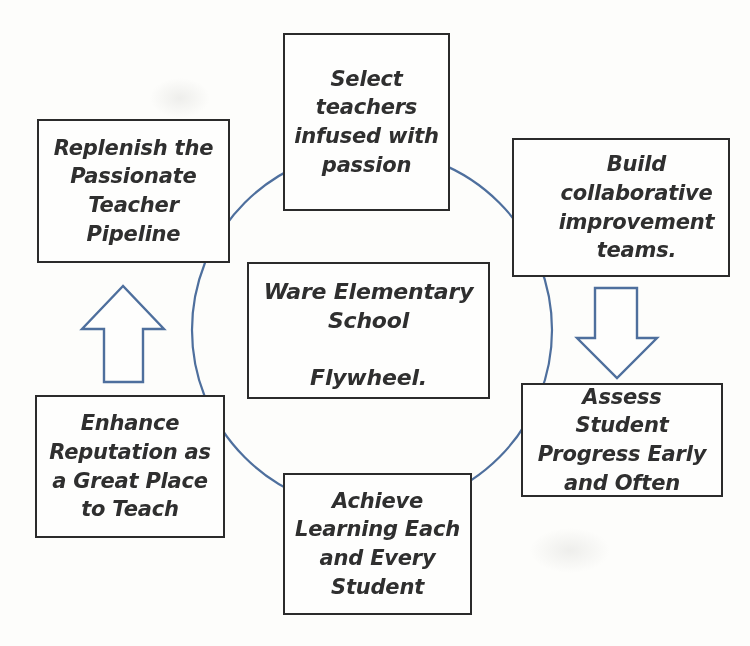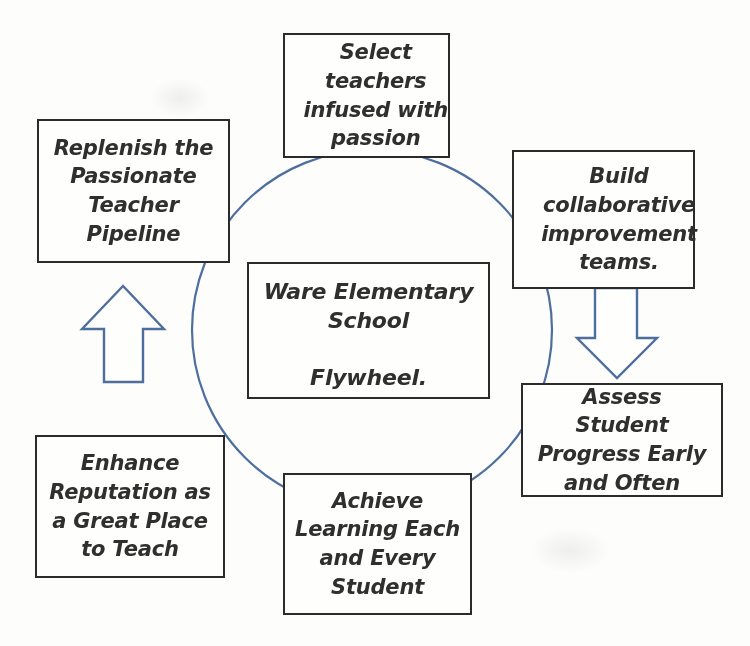--- a/index.html
+++ b/index.html
@@ -65,56 +65,56 @@
 
   <div class="smudge smudge-1"></div>
   <div class="smudge smudge-2"></div>
 
   <svg class="shapes" width="750" height="646" viewBox="0 0 750 646">
     <circle cx="372" cy="330" r="180" fill="none" stroke-width="2.2" stroke="#4e6f9d"></circle>
     <polygon points="123,286 82,329 104,329 104,382 143,382 143,329 164,329" fill="#fefefd" stroke-width="2.4" stroke-linejoin="miter" stroke="#4e6f9d"></polygon>
     <polygon points="595,288 595,338 577,338 617,378 657,338 637,338 637,288" fill="#fefefd" stroke-width="2.4" stroke-linejoin="miter" stroke="#4e6f9d"></polygon>
   </svg>
 
-  <div class="box" style="left:283px; top:33px; width:167px; height:125px;justify-content:flex-end;">
+  <div class="box" style="left:283px; top:33px; width:167px; height:178px;">
     <span class="box-text">Select
 teachers
 infused with
 passion</span>
   </div>
 
   <div class="box" style="left:37px; top:119px; width:193px; height:144px;">
     <span class="box-text">Replenish the
 Passionate
 Teacher
 Pipeline</span>
   </div>
 
-  <div class="box" style="left:512px; top:150px; width:183px; height:139px;padding-left:31px;">
+  <div class="box" style="left:512px; top:138px; width:218px; height:139px;padding-left:31px;">
     <span class="box-text">Build
 collaborative
 improvement
 teams.</span>
   </div>
 
   <div class="box center-box" style="left:247px; top:262px; width:243px; height:137px;">
     <span class="box-text">Ware Elementary
 School
 
 Flywheel.</span>
   </div>
 
   <div class="box" style="left:521px; top:383px; width:202px; height:114px;">
     <span class="box-text">Assess
 Student
 Progress Early
 and Often</span>
   </div>
 
-  <div class="box" style="left:35px; top:395px; width:190px; height:143px;margin-top:40px;">
+  <div class="box" style="left:35px; top:395px; width:190px; height:143px;">
     <span class="box-text">Enhance
 Reputation as
 a Great Place
 to Teach</span>
   </div>
 
   <div class="box" style="left:283px; top:473px; width:189px; height:142px;text-align:center;">
     <span class="box-text">Achieve
 Learning Each
 and Every

